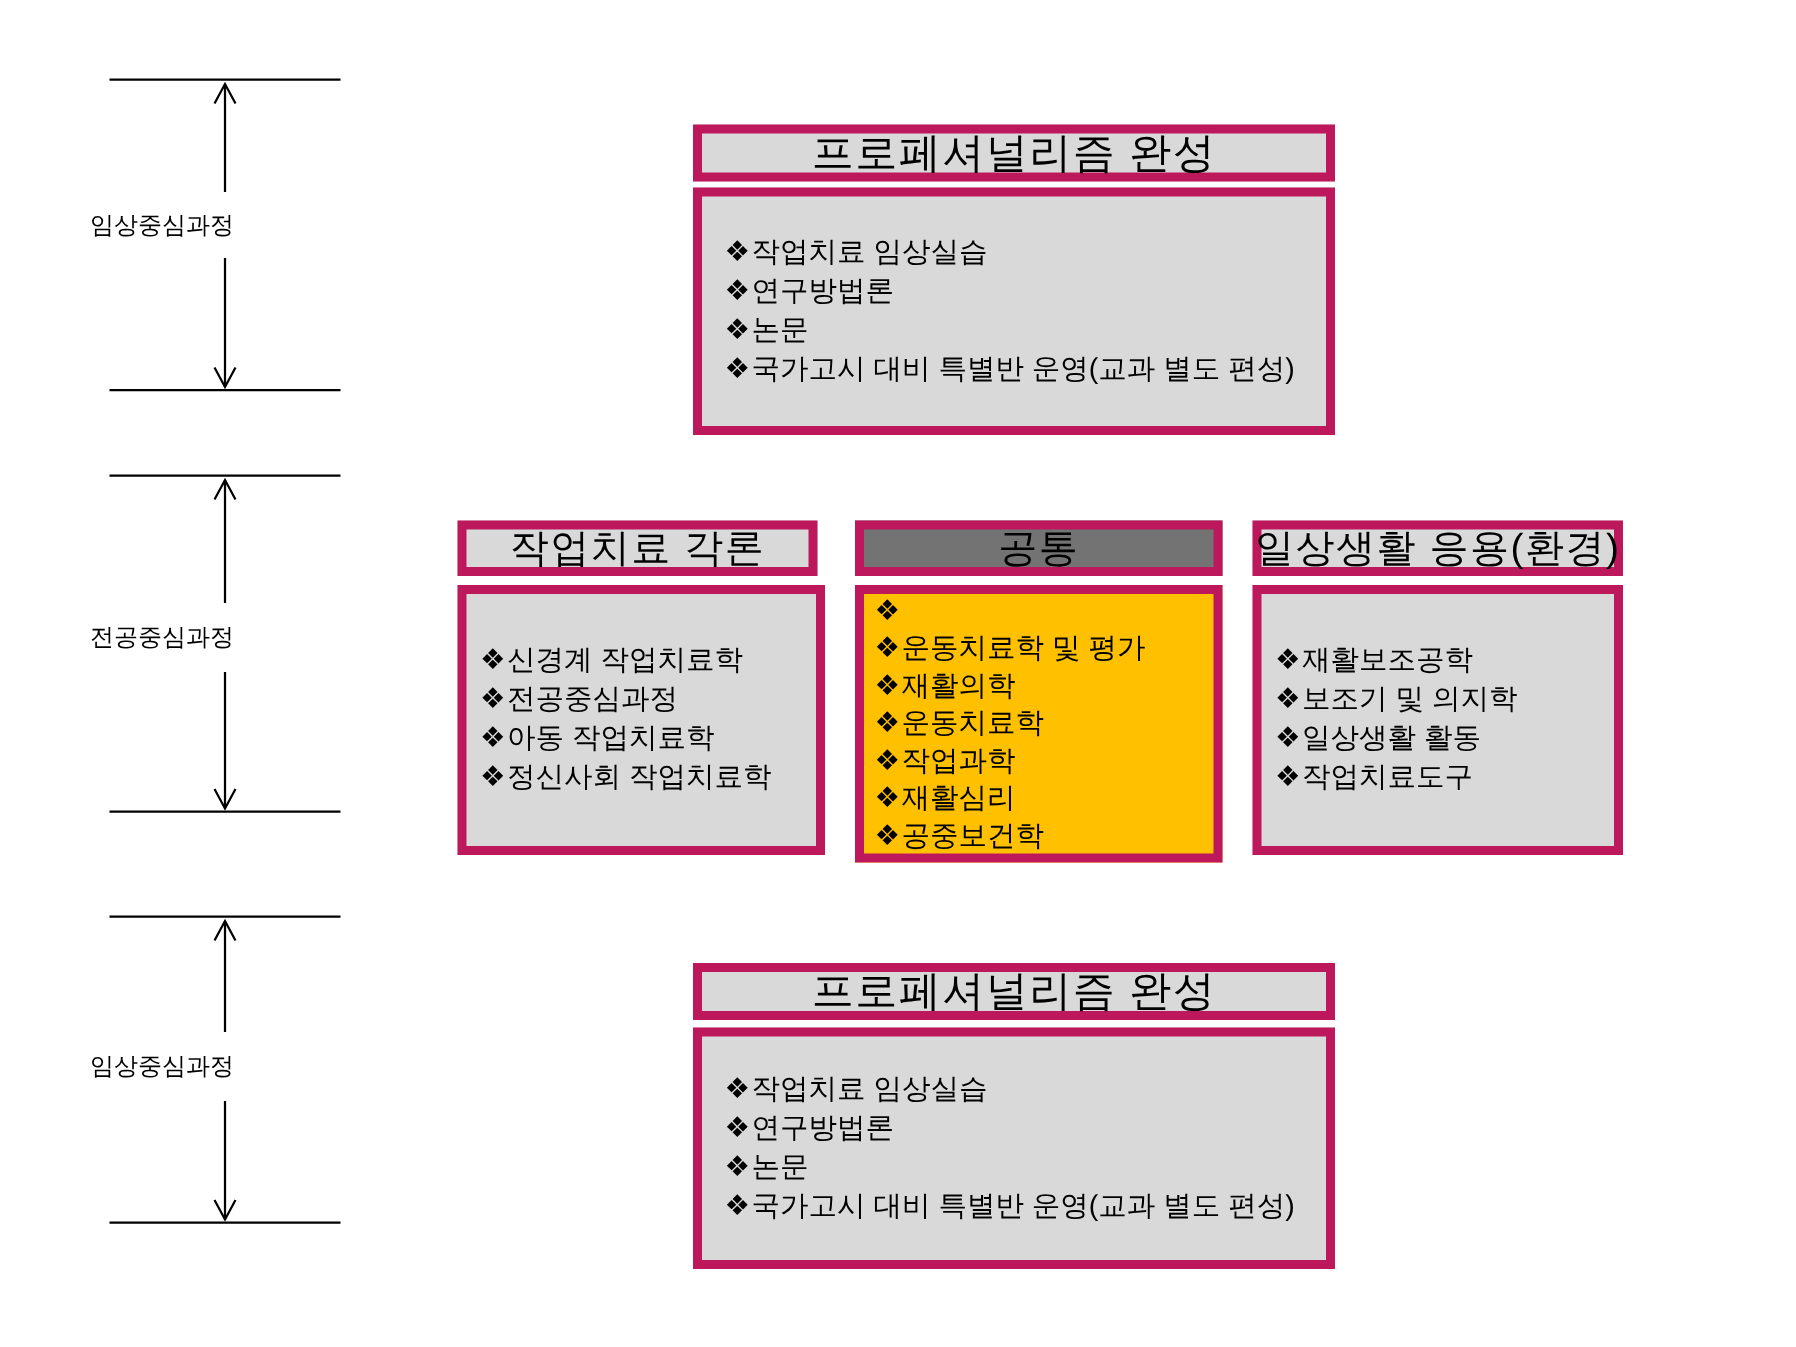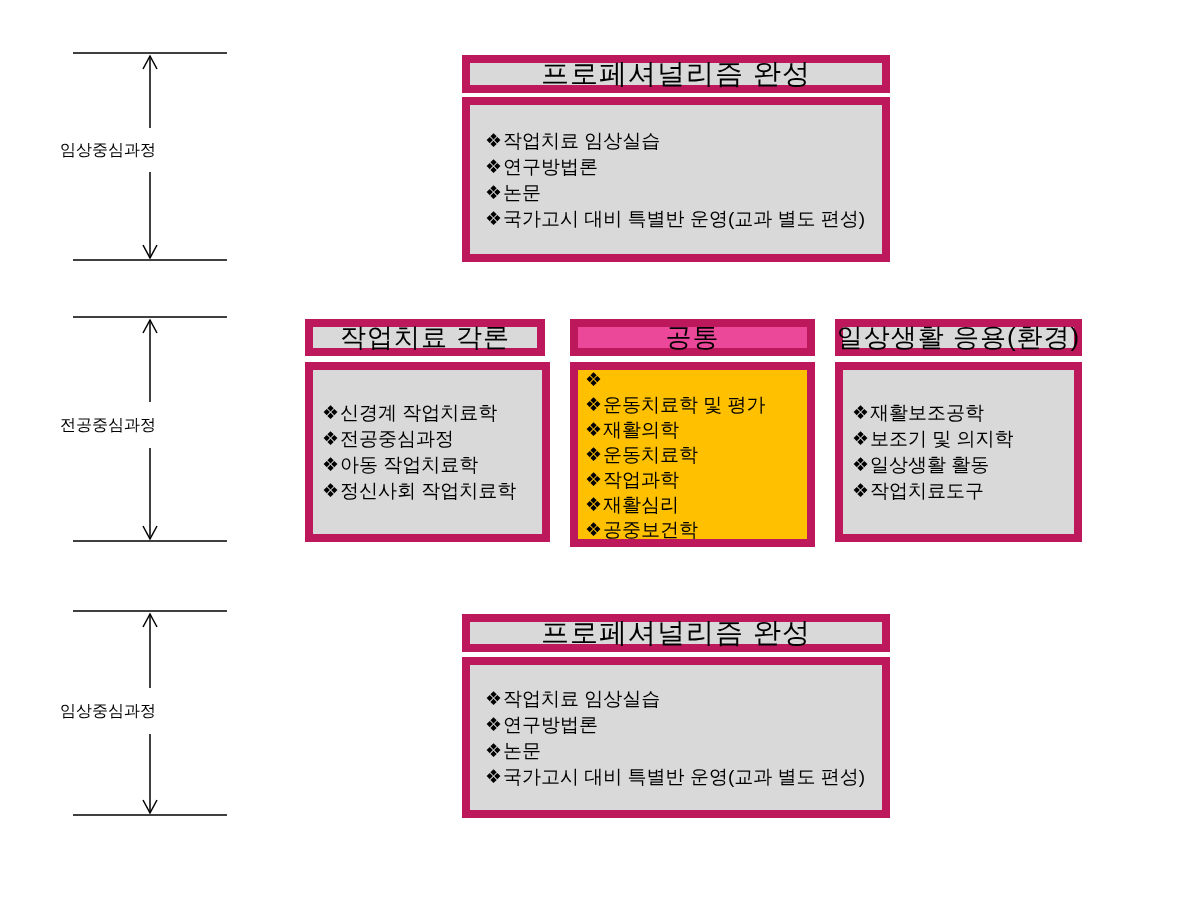--- a/index.html
+++ b/index.html
@@ -9,28 +9,29 @@
     background: #ffffff;
     font-family: "Liberation Sans", "DejaVu Sans", sans-serif;
     color: #000000;
     overflow: hidden;
   }
   .abs { position: absolute; box-sizing: border-box; }
 
   
   .gbox {
     background: #d9d9d9;
-    border: 8px solid #be185d;
+    border: 6px solid #be185d;
+    margin-top: 28px;
   }
   .hdr {
     display: flex; align-items: center; justify-content: center;
     font-size: 28px; letter-spacing: 1px; white-space: nowrap;
   }
   .hdr-mid { font-size: 26px; }
-  .hdr-green { background: #ec4899; }
+  .hdr-green { background: #737373; }
   .body-box {
     display: flex; flex-direction: column; justify-content: center;
     font-size: 19px;
   }
   .body-orange { background: #ffc000; }
   .li { display: flex; align-items: baseline; white-space: nowrap; line-height: 26px; }
   .li-tight { line-height: 25px; }
   .b { margin-right: 1px; }
 
   

